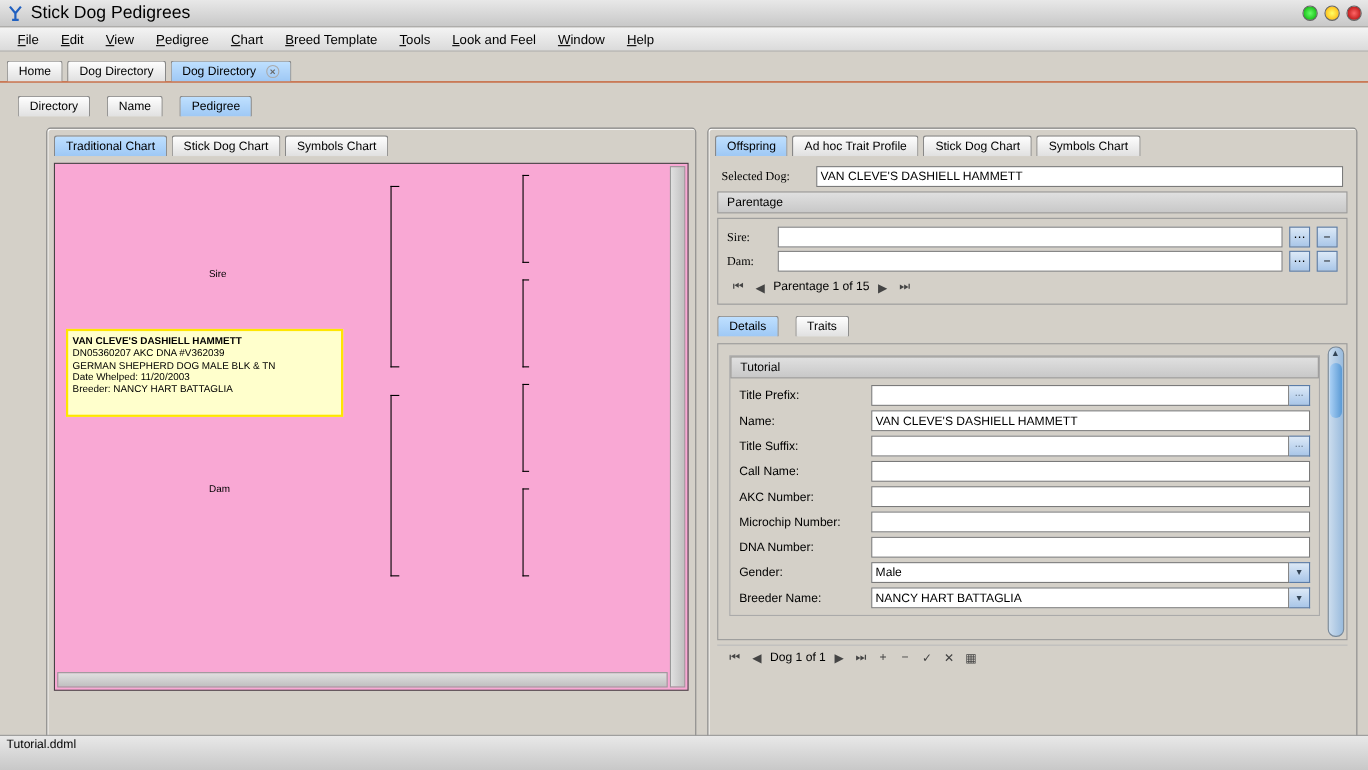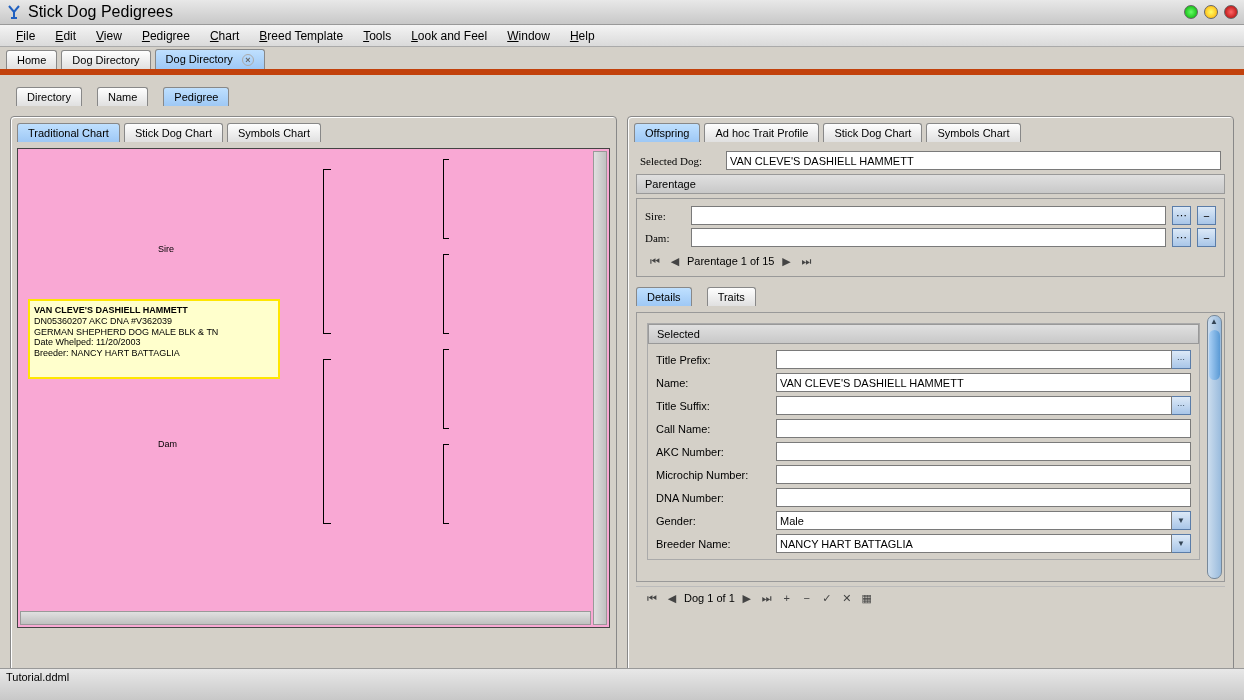--- a/index.html
+++ b/index.html
@@ -11,29 +11,29 @@
 .win-btns { display: flex; gap: 6px; }
 .win-btn { width: 14px; height: 14px; border-radius: 50%; border: 1px solid #666; }
 .win-btn.g { background: radial-gradient(#6f6,#0a0); }
 .win-btn.y { background: radial-gradient(#ff6,#fa0); }
 .win-btn.r { background: radial-gradient(#f66,#a00); }
 
 .menubar { height: 22px; background: linear-gradient(#f4f4f4,#dadada); display: flex; align-items: center; padding: 0 6px; border-bottom: 1px solid #aaa; font-size: 12px; }
 .menubar span { padding: 2px 10px; cursor: default; }
 .menubar span u { text-decoration: underline; }
 
-.main-tabs { height: 28px; display: flex; align-items: flex-end; padding: 3px 6px 0; border-bottom: 6px solid #c2410c; background: #d4d0c8; gap: 4px; }
+.main-tabs { height: 28px; display: flex; align-items: flex-end; padding: 3px 6px 0; border-bottom: 1px solid #c2410c; background: #d4d0c8; gap: 4px; }
 .tab { padding: 3px 10px; background: linear-gradient(#fefefe,#e0e0e0); border: 1px solid #888; border-bottom: none; border-radius: 3px 3px 0 0; font-size: 11px; cursor: default; }
 .tab.active { background: linear-gradient(#bfe0ff,#9ec8f5); }
 .tab-close { margin-left: 6px; font-weight: bold; color: #666; border: 1px solid #aaa; border-radius: 50%; width: 12px; height: 12px; display: inline-flex; align-items: center; justify-content: center; font-size: 9px; }
 
 .content { padding: 6px 10px; height: 610px; }
 .sub-tabs { display: flex; gap: 15px; margin: 6px 0 10px 6px; }
 
-.panes { display: flex; gap: 10px; height: 576px; }
+.panes { display: flex; gap: 10px; height: 576px; margin-left: 32px; }
 .pane { flex: 1; border: 1px solid #888; border-radius: 4px; background: #d4d0c8; padding: 6px; position: relative; box-shadow: inset 1px 1px 0 #fff; }
 .pane-tabs { display: flex; gap: 4px; margin-bottom: 6px; }
 
 .chart-area { background: #f9a8d4; border: 1px solid #444; height: 480px; margin-top: 4px; position: relative; padding: 14px; overflow: hidden; }
 .chart-scroll { position: absolute; right: 2px; top: 2px; bottom: 2px; width: 14px; background: linear-gradient(90deg,#e0e0e0,#c0c0c0); border: 1px solid #999; }
 .chart-scroll-h { position: absolute; left: 2px; right: 18px; bottom: 2px; height: 14px; background: linear-gradient(#e0e0e0,#c0c0c0); border: 1px solid #999; }
 
 .selected-box { border: 2px solid #ffe600; background: #ffffcc; position: absolute; left: 10px; top: 150px; width: 252px; height: 80px; padding: 4px; font-size: 9px; line-height: 1.2; }
 .sire-lbl { position: absolute; left: 140px; top: 95px; font-size: 9px; }
 .dam-lbl { position: absolute; left: 140px; top: 290px; font-size: 9px; }
@@ -185,21 +185,21 @@
           </div>
         </div>
 
         <div class="sub-tabs" style="margin:6px 2px">
           <div class="tab active">Details</div>
           <div class="tab">Traits</div>
         </div>
 
         <div class="details-box">
           <div class="general-inner">
-            <div class="section-hdr">Selected</div>
+            <div class="section-hdr">Tutorial</div>
             <div style="padding:4px 0">
               <div class="gen-row">
                   <label>Title Prefix:</label>
                   <div class="inp-wrap">
                     <input value="" style="">
                     <span class="combo-btn">⋯</span>
                   </div>
                 </div>
               <div class="gen-row">
                   <label>Name:</label>

